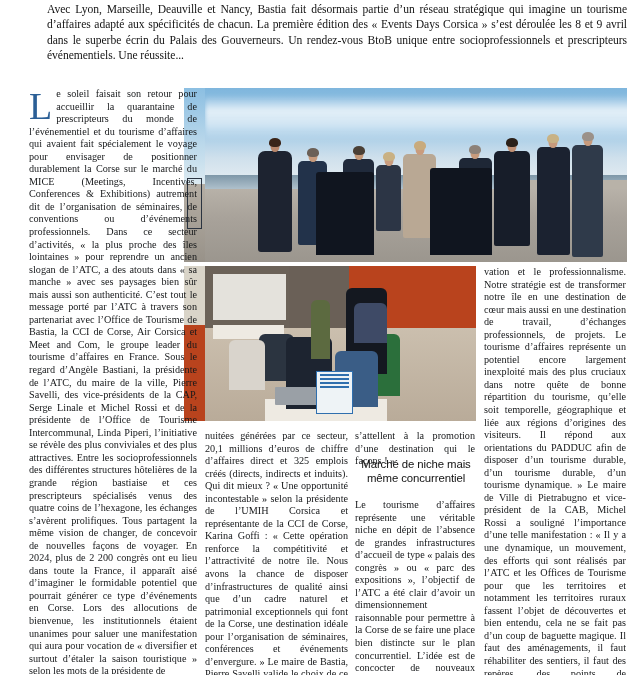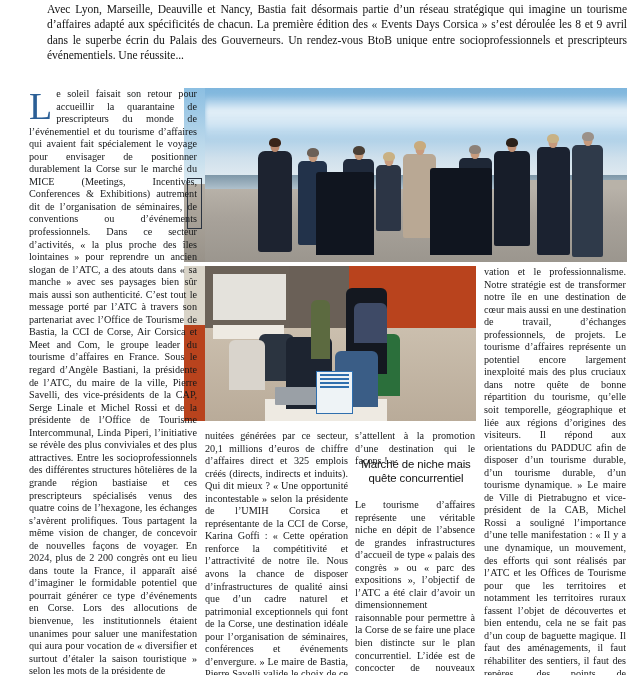--- a/index.html
+++ b/index.html
@@ -278,21 +278,21 @@
   <div class="col" id="col2">
     <span>nuitées générées par ce secteur, 20,1 millions d’euros de chiffre d’affaires direct et 325 emplois créés (directs, indirects et induits). Qui dit mieux ? </span><span class="italic">« Une opportunité incontestable »</span><span> selon la présidente de l’UMIH Corsica et représentante de la CCI de Corse, Karina Goffi : </span><span class="italic">« Cette opération renforce la compétitivité et l’attractivité de notre île. Nous avons la chance de disposer d’infrastructures de qualité ainsi que d’un cadre naturel et patrimonial exceptionnels qui font de la Corse, une destination idéale pour l’organisation de séminaires, conférences et événements d’envergure. »</span><span> Le maire de Bastia, Pierre Savelli valide le choix de ce tourisme d’affaires résolument tourné aujourd’hui vers les enjeux de la RSE et du développement</span>
   </div>
 
   <div class="col" id="col3">
     <span class="italic">s’attellent à la promotion d’une destination qui le façons ! »</span>
   </div>
 
   <div class="subhead">
     <div>Marché de niche mais</div>
-    <div>quête concurrentiel</div>
+    <div>même concurrentiel</div>
   </div>
 
   <div class="col" id="col3b">
     <span>Le tourisme d’affaires représente une véritable niche en dépit de l’absence de grandes infrastructures d’accueil de type « palais des congrès » ou « parc des expositions », l’objectif de l’ATC a été clair d’avoir un dimensionnement raisonnable pour permettre à la Corse de se faire une place bien distincte sur le plan concurrentiel. L’idée est de concocter de nouveaux produits, de nouveaux séjours, sur le côté mer ou montagne et davantage sur le petit comité. C’est pas Versailles, ici ! La structure hôtelière familiale s’est</span>
   </div>
 
   <div class="col" id="col4">
     <span class="italic">vation et le professionnalisme. Notre stratégie est de transformer notre île en une destination de cœur mais aussi en une destination de travail, d’échanges professionnels, de projets. Le tourisme d’affaires représente un potentiel encore largement inexploité mais des plus cruciaux dans notre quête de bonne répartition du tourisme, qu’elle soit temporelle, géographique et liée aux régions d’origines des visiteurs. Il répond aux orientations du PADDUC afin de disposer d’un tourisme durable, d’un tourisme durable, d’un tourisme dynamique. »</span><span> Le maire de Ville di Pietrabugno et vice-président de la CAB, Michel Rossi a souligné l’importance d’une telle manifestation : </span><span class="italic">« Il y a une dynamique, un mouvement, des efforts qui sont réalisés par l’ATC et les Offices de Tourisme pour que les territoires et notamment les territoires ruraux fassent l’objet de découvertes et bien entendu, cela ne se fait pas d’un coup de baguette magique. Il faut des aménagements, il faut réhabiliter des sentiers, il faut des repères, des points de convergence. »</span>
   </div>
 

